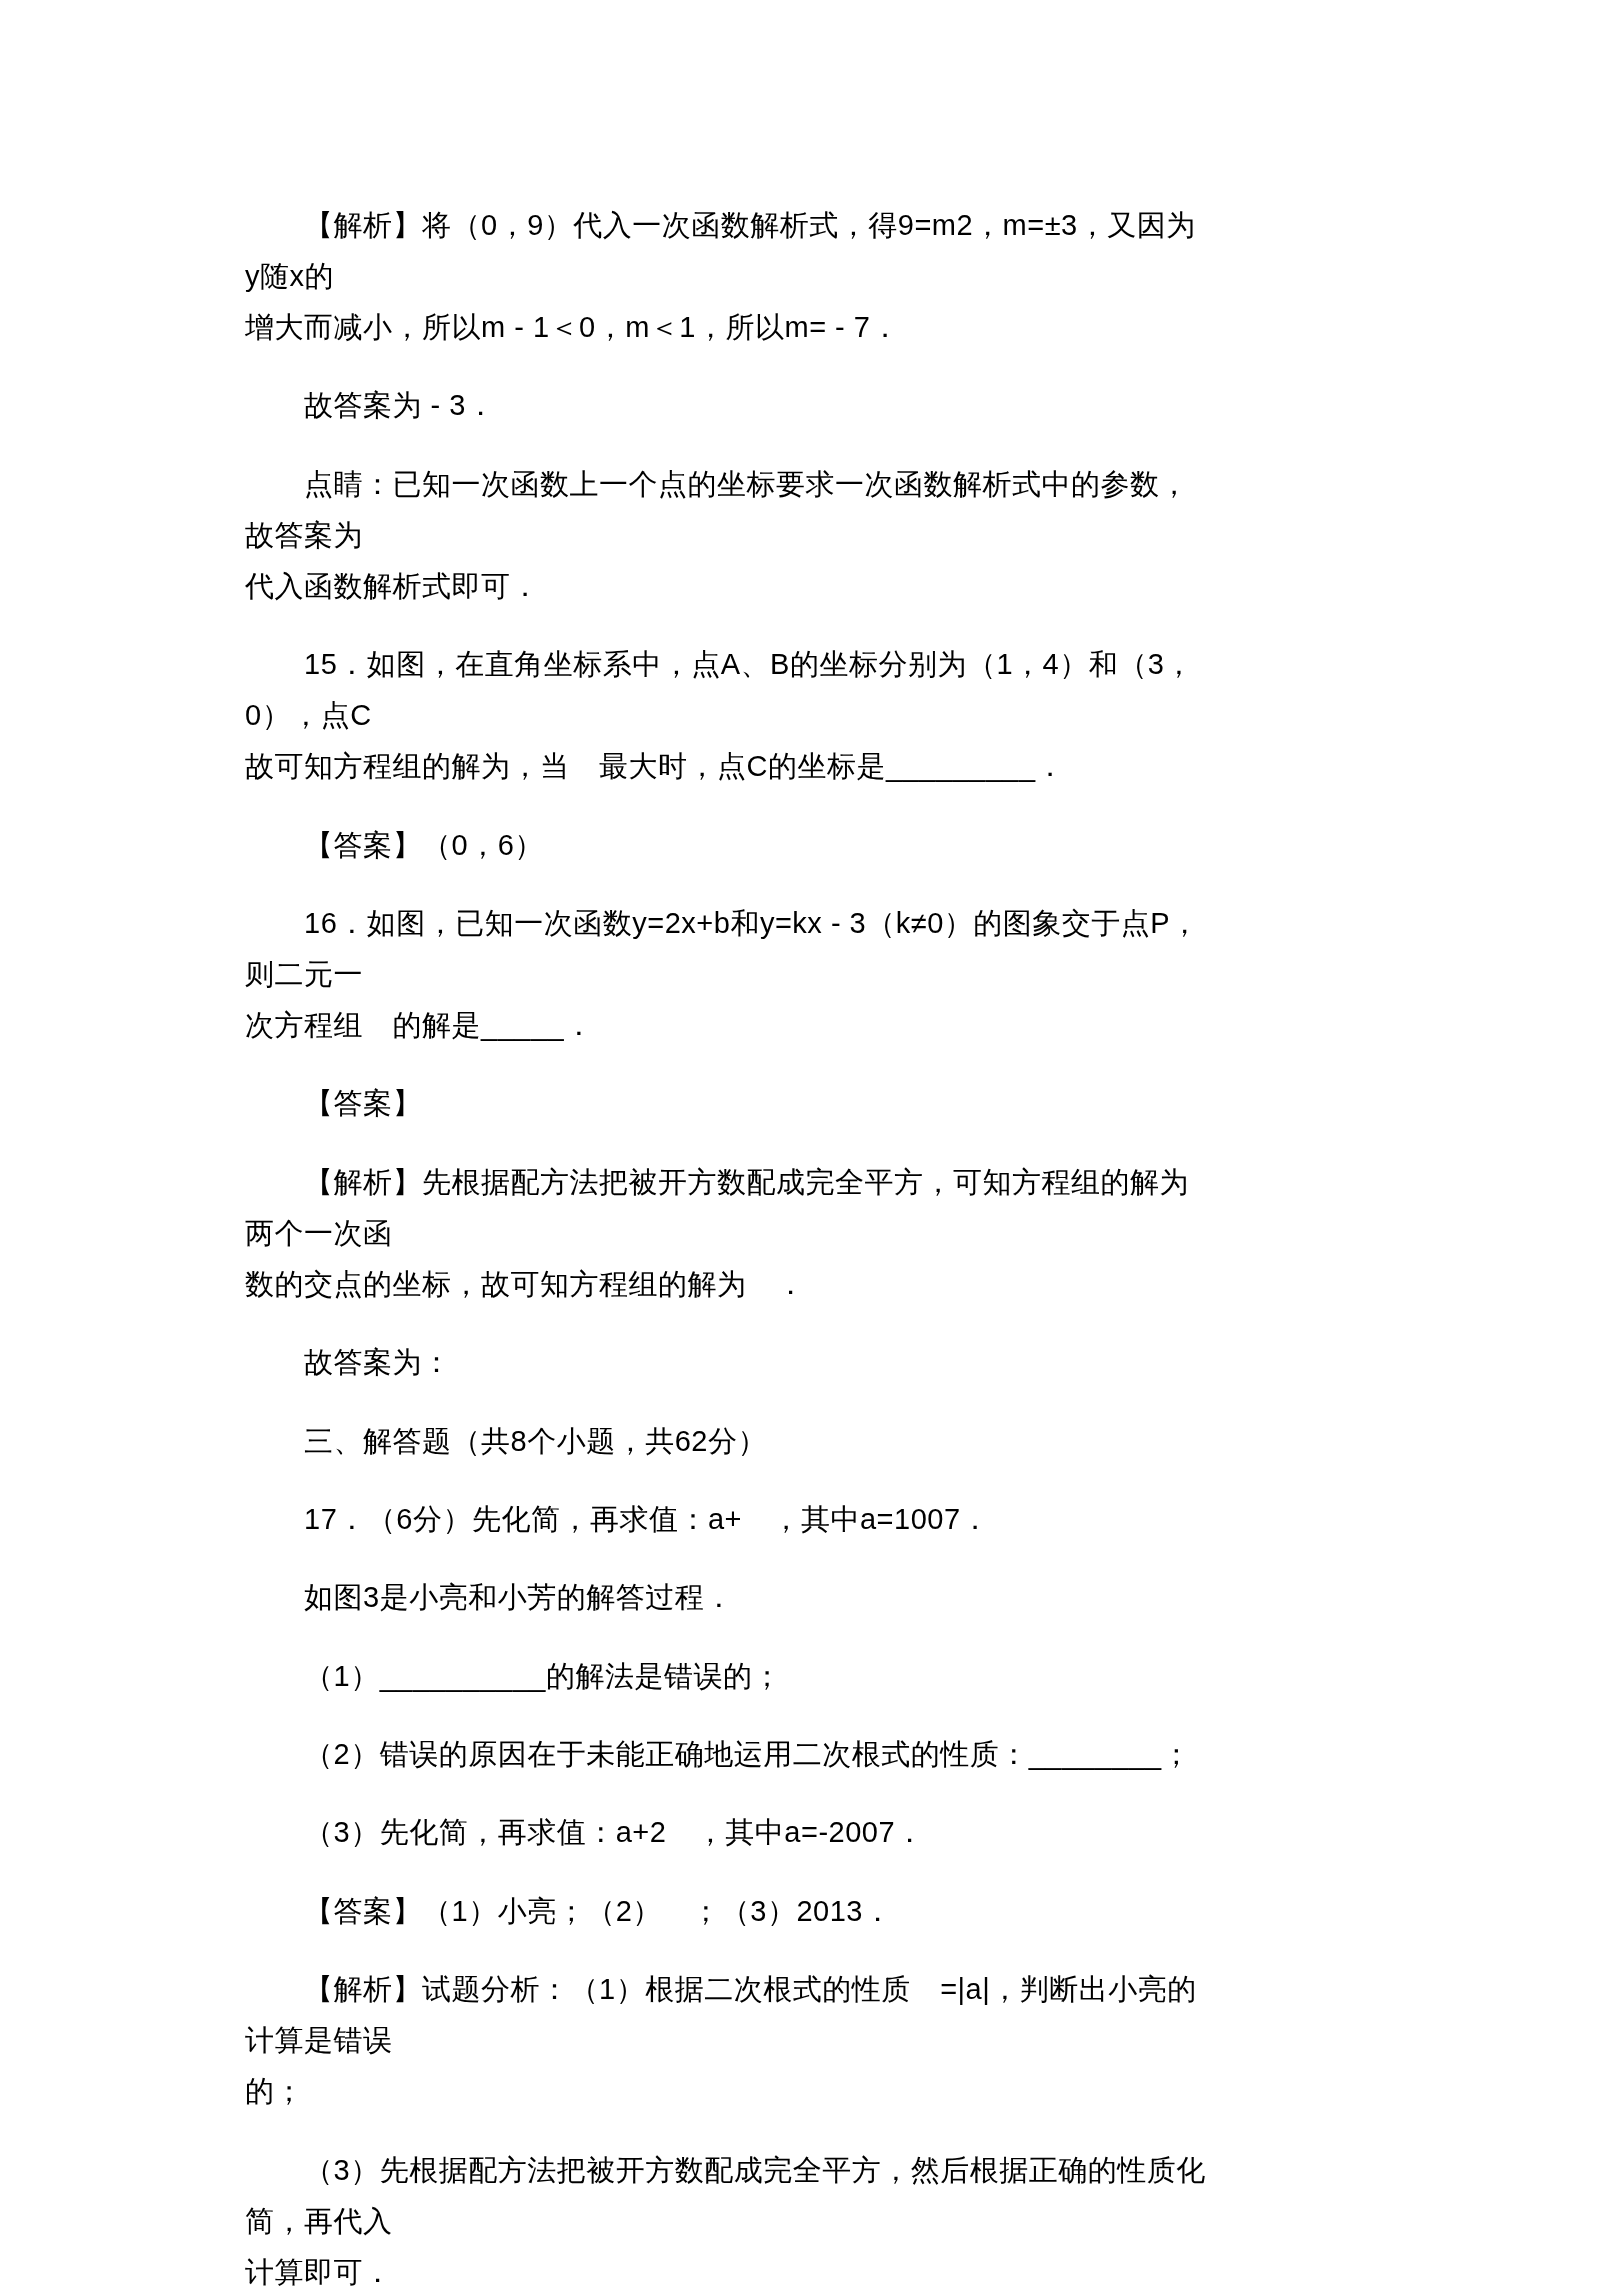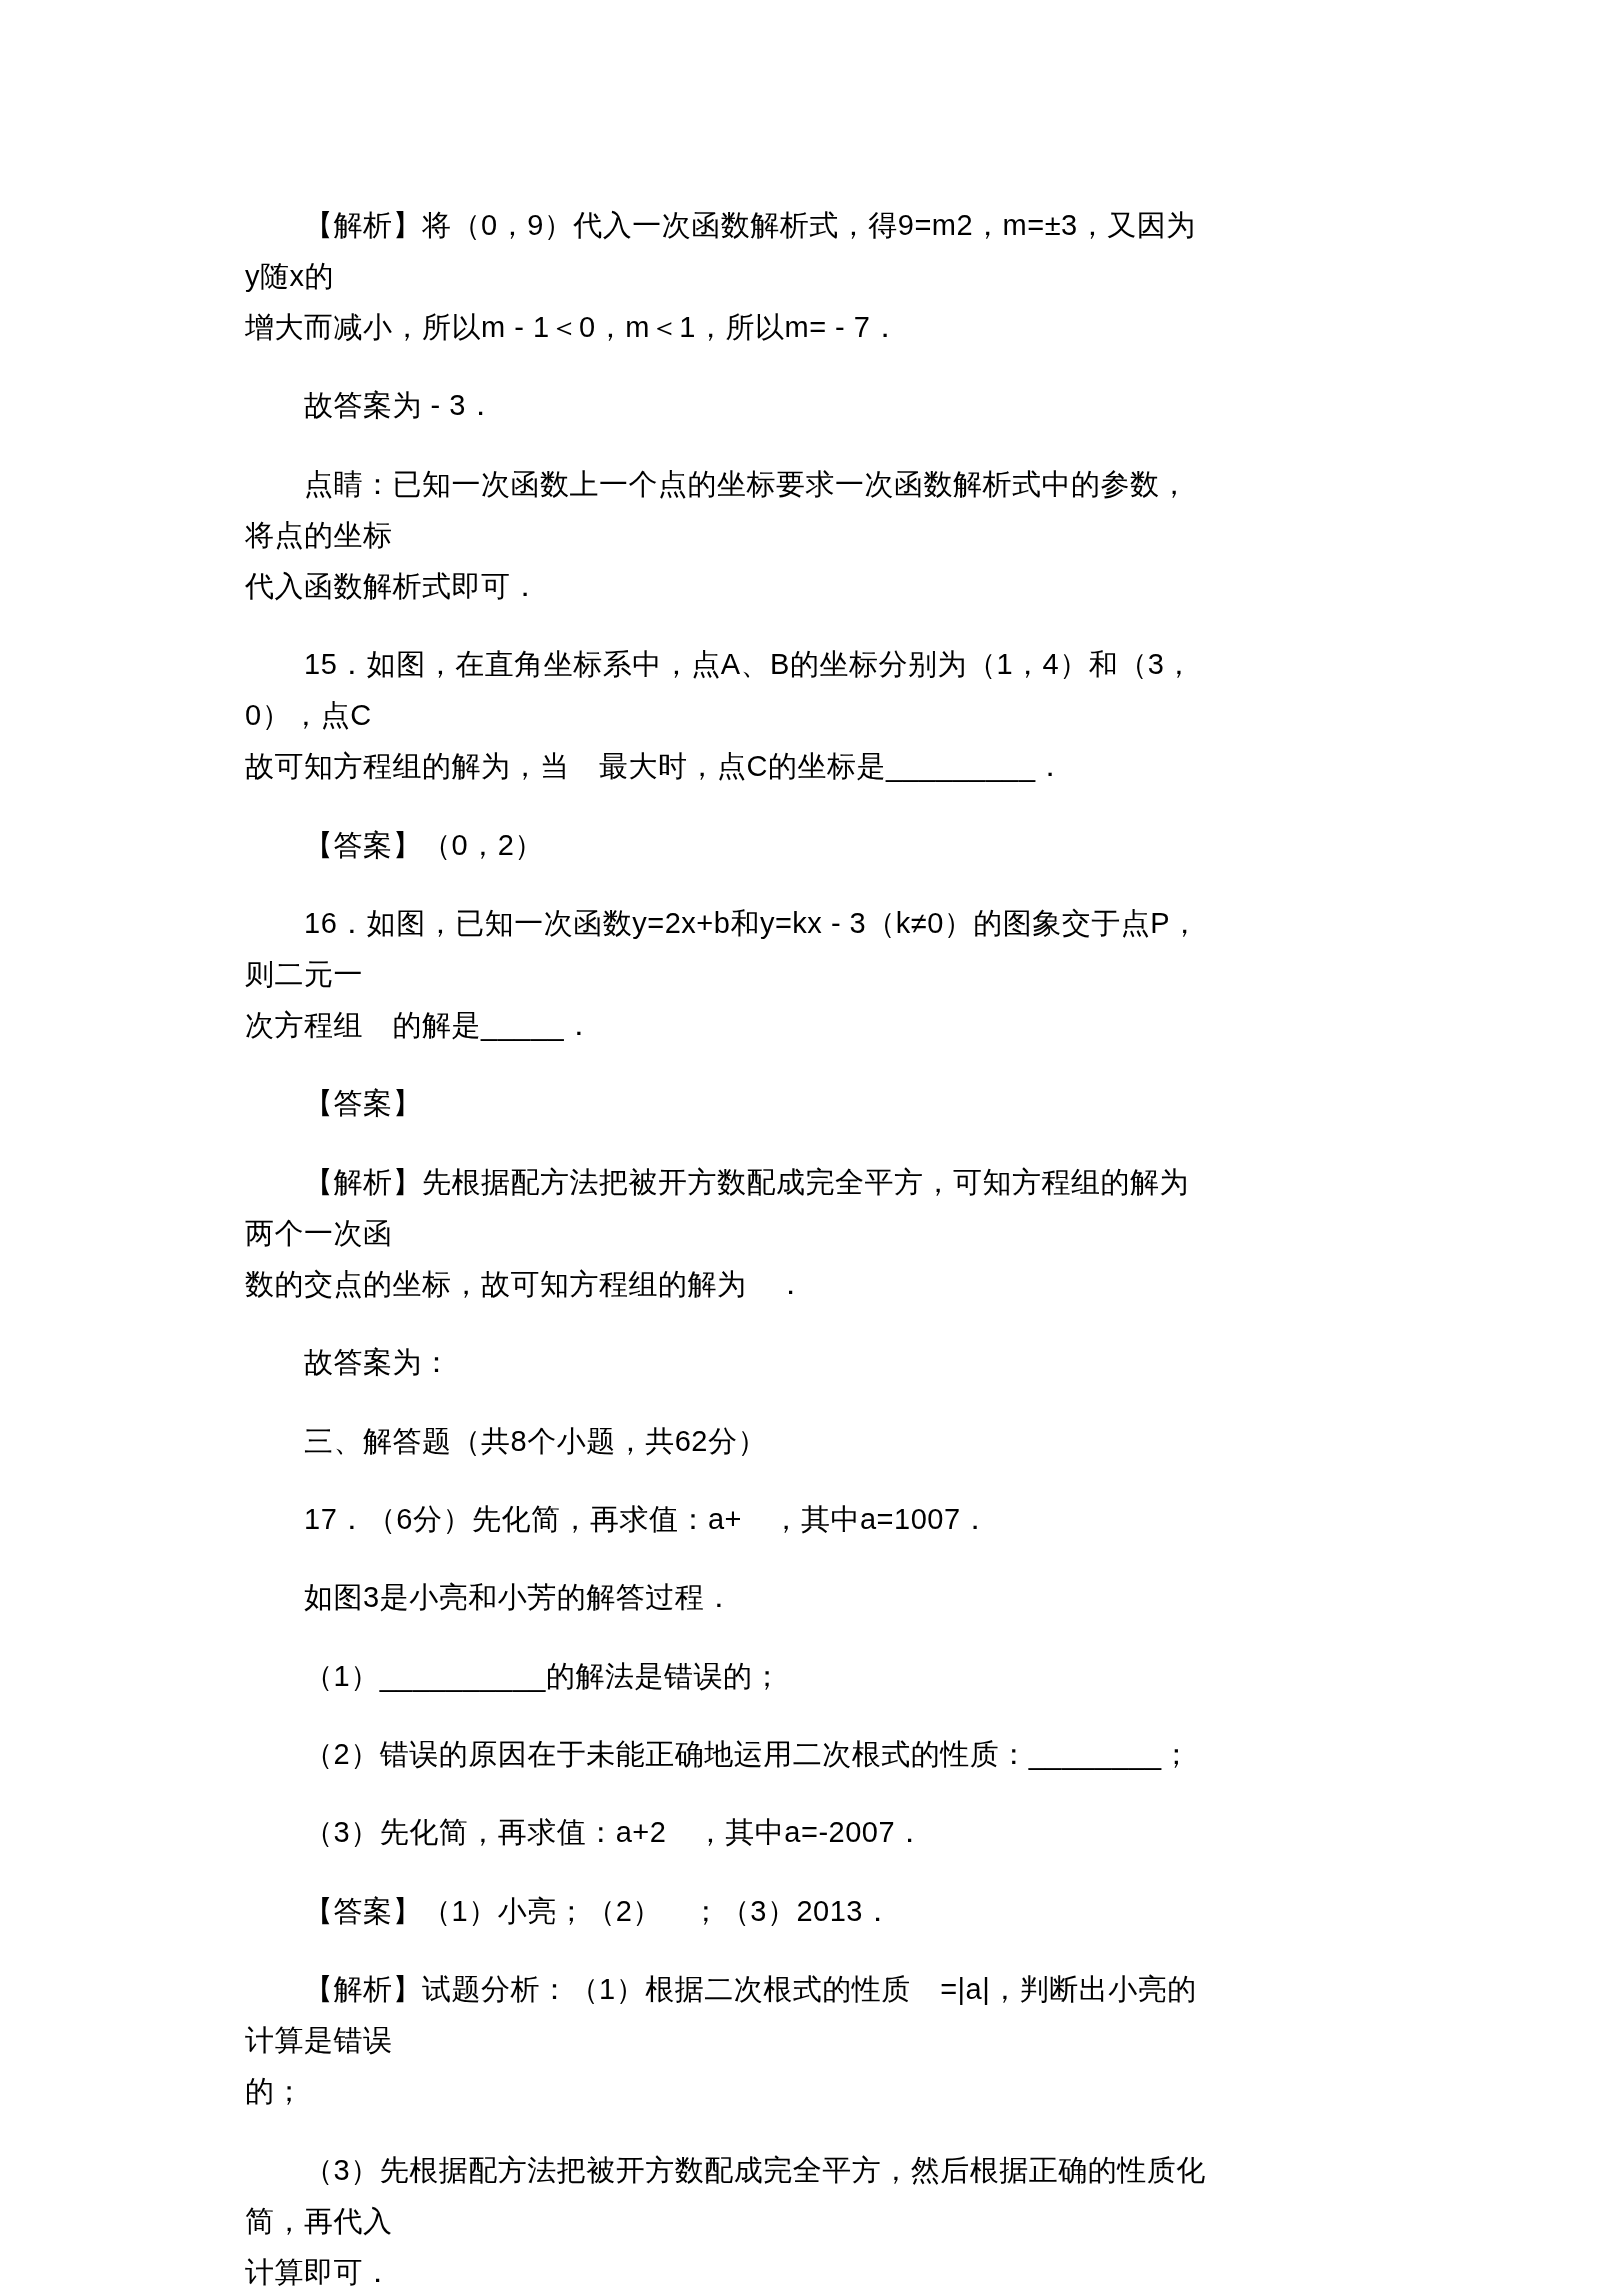--- a/index.html
+++ b/index.html
@@ -45,31 +45,31 @@
   <div class="para">
     <div class="line first">【解析】将（0，9）代入一次函数解析式，得9=m2，m=±3，又因为y随x的</div>
     <div class="line">增大而减小，所以m - 1＜0，m＜1，所以m= - 7．</div>
   </div>
 
   <div class="para">
     <div class="line first">故答案为 - 3．</div>
   </div>
 
   <div class="para">
-    <div class="line first">点睛：已知一次函数上一个点的坐标要求一次函数解析式中的参数，将点的坐标</div>
+    <div class="line first">点睛：已知一次函数上一个点的坐标要求一次函数解析式中的参数，故答案为</div>
     <div class="line">代入函数解析式即可．</div>
   </div>
 
   <div class="para">
     <div class="line first">15．如图，在直角坐标系中，点A、B的坐标分别为（1，4）和（3，0），点C</div>
     <div class="line">故可知方程组的解为，当　最大时，点C的坐标是_________．</div>
   </div>
 
   <div class="para">
-    <div class="line first">【答案】（0，2）</div>
+    <div class="line first">【答案】（0，6）</div>
   </div>
 
   <div class="para">
     <div class="line first">16．如图，已知一次函数y=2x+b和y=kx - 3（k≠0）的图象交于点P，则二元一</div>
     <div class="line">次方程组　的解是_____．</div>
   </div>
 
   <div class="para">
     <div class="line first">【答案】</div>
   </div>

